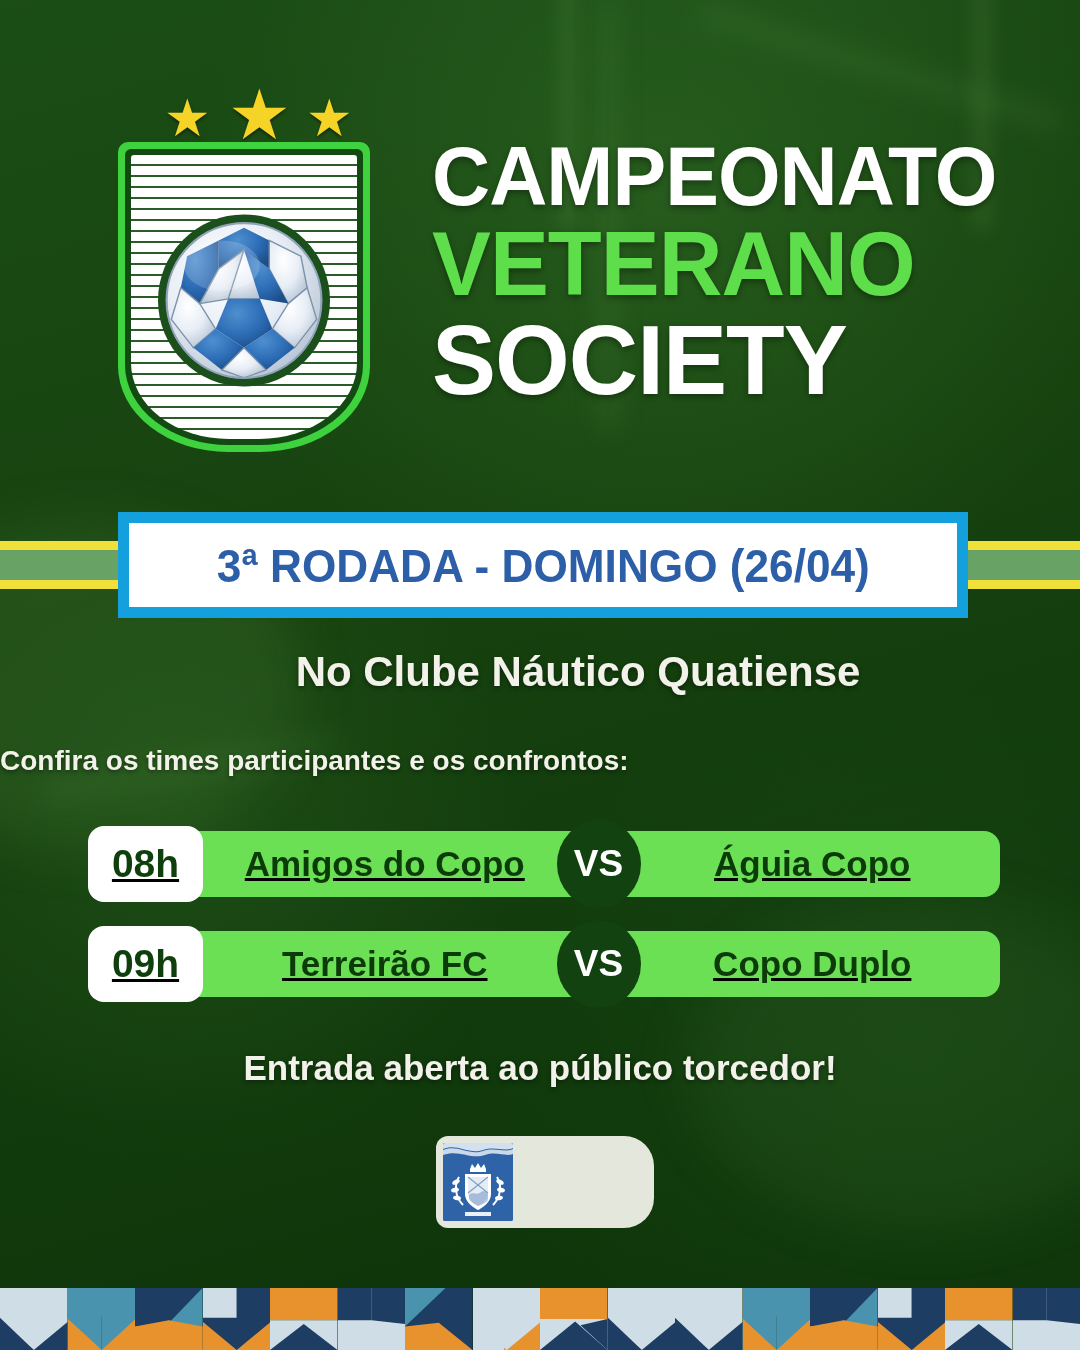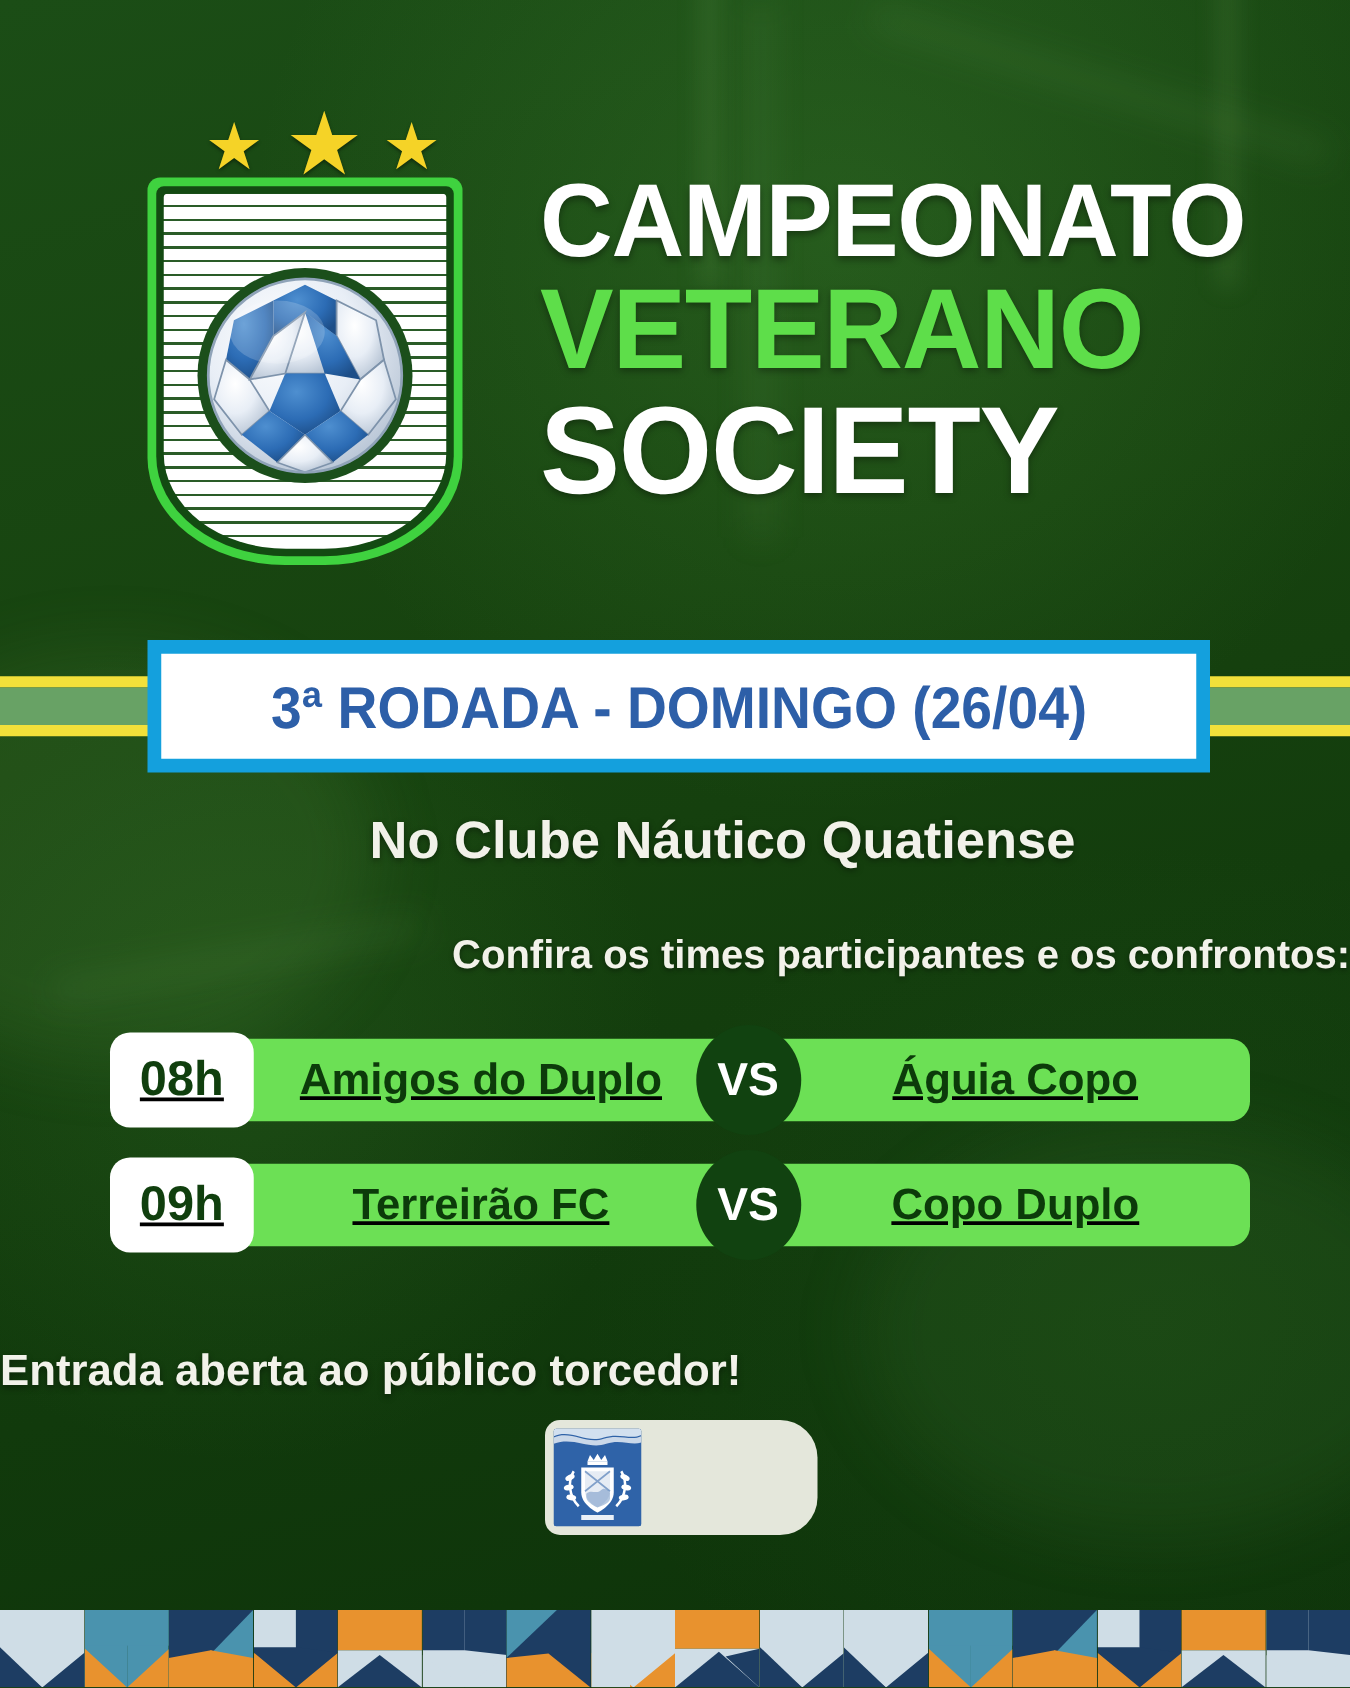--- a/index.html
+++ b/index.html
@@ -101,22 +101,22 @@
   }
 
   
   .venue {
     position:absolute; left:0; top:648px; width:1080px; text-align:center;
     font-size:42px; font-weight:bold; color:#f2f2ea;
     text-shadow:0 2px 5px rgba(0,0,0,0.4);
     margin-left:38px;
   }
   .confira {
-    position:absolute; left:0; top:745px; width:1080px; text-align:right;
-    font-size:32px; font-weight:bold; color:#f2f2ea;
+    position:absolute; left:0; top:745px; width:1080px; text-align:left;
+    font-size:28px; font-weight:bold; color:#f2f2ea;
     text-shadow:0 2px 4px rgba(0,0,0,0.4);
   }
 
   
   .matches { position:absolute; left:88px; top:826px; width:912px;text-decoration:underline; }
   .match-row { position:relative; height:76px; margin-bottom:24px; display:flex; align-items:center; }
   .time-chip {
     width:115px; height:76px; background:#ffffff; border-radius:16px;
     display:flex; align-items:center; justify-content:center;
     font-size:39px; font-weight:bold; color:#103f0e;
@@ -140,24 +140,23 @@
     transform:translate(-50%,-50%);
     width:84px; height:88px; border-radius:50%;
     background:#114210;
     display:flex; align-items:center; justify-content:center;
     font-size:37px; font-weight:bold; color:#ffffff;
     z-index:4;
   }
 
   
   .entry-note {
-    position:absolute; left:0; top:1048px; width:1080px; 
+    position:absolute; left:0; top:1048px; width:1080px; text-align:center;
     font-size:35px; font-weight:bold; color:#f2f2ea;
     text-shadow:0 2px 5px rgba(0,0,0,0.4);
-    margin-top:29px;
   }
 
   
   .gov-logo {
     position:absolute; left:436px; top:1136px; width:218px; height:92px;
     background:#e4e7db; border-radius:12px 30px 30px 12px;
     display:flex; align-items:center; padding:7px 8px 7px 7px;
   }
   .coat {
     width:70px; height:78px; background:#2f63a8; flex:0 0 auto;
@@ -254,21 +253,21 @@
   </div>
 
   <div class="venue">No Clube Náutico Quatiense</div>
   <div class="confira">Confira os times participantes e os confrontos:</div>
 
   <div class="matches">
 
     <div class="match-row">
       <div class="time-chip">08h</div>
       <div class="match-bar">
-        <div class="team home">Amigos do Duplo</div>
+        <div class="team home">Amigos do Copo</div>
         <div class="vs-badge">VS</div>
         <div class="team away">Águia Copo</div>
       </div>
     </div>
 
     <div class="match-row">
       <div class="time-chip">09h</div>
       <div class="match-bar">
         <div class="team home">Terreirão FC</div>
         <div class="vs-badge">VS</div>

